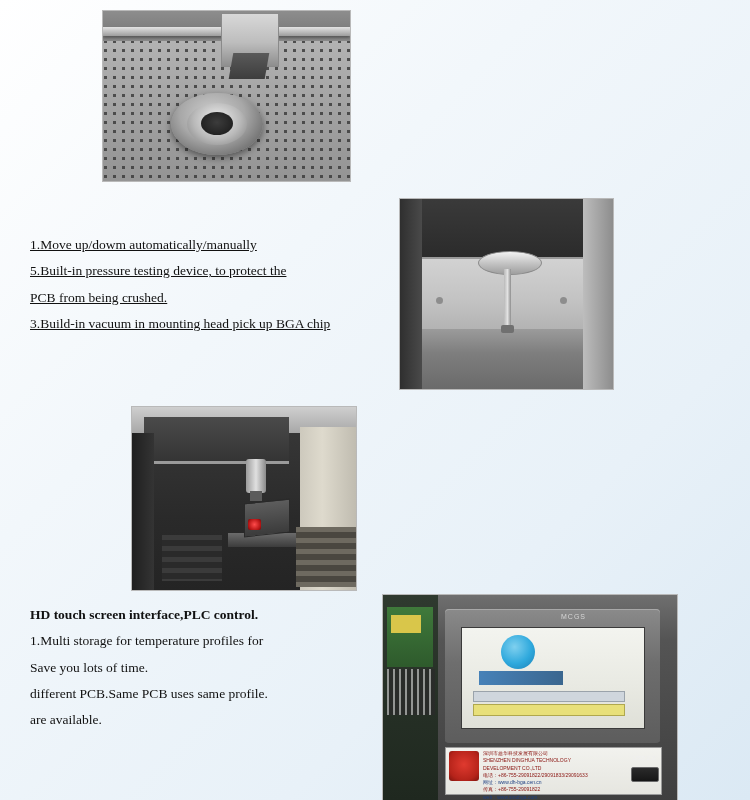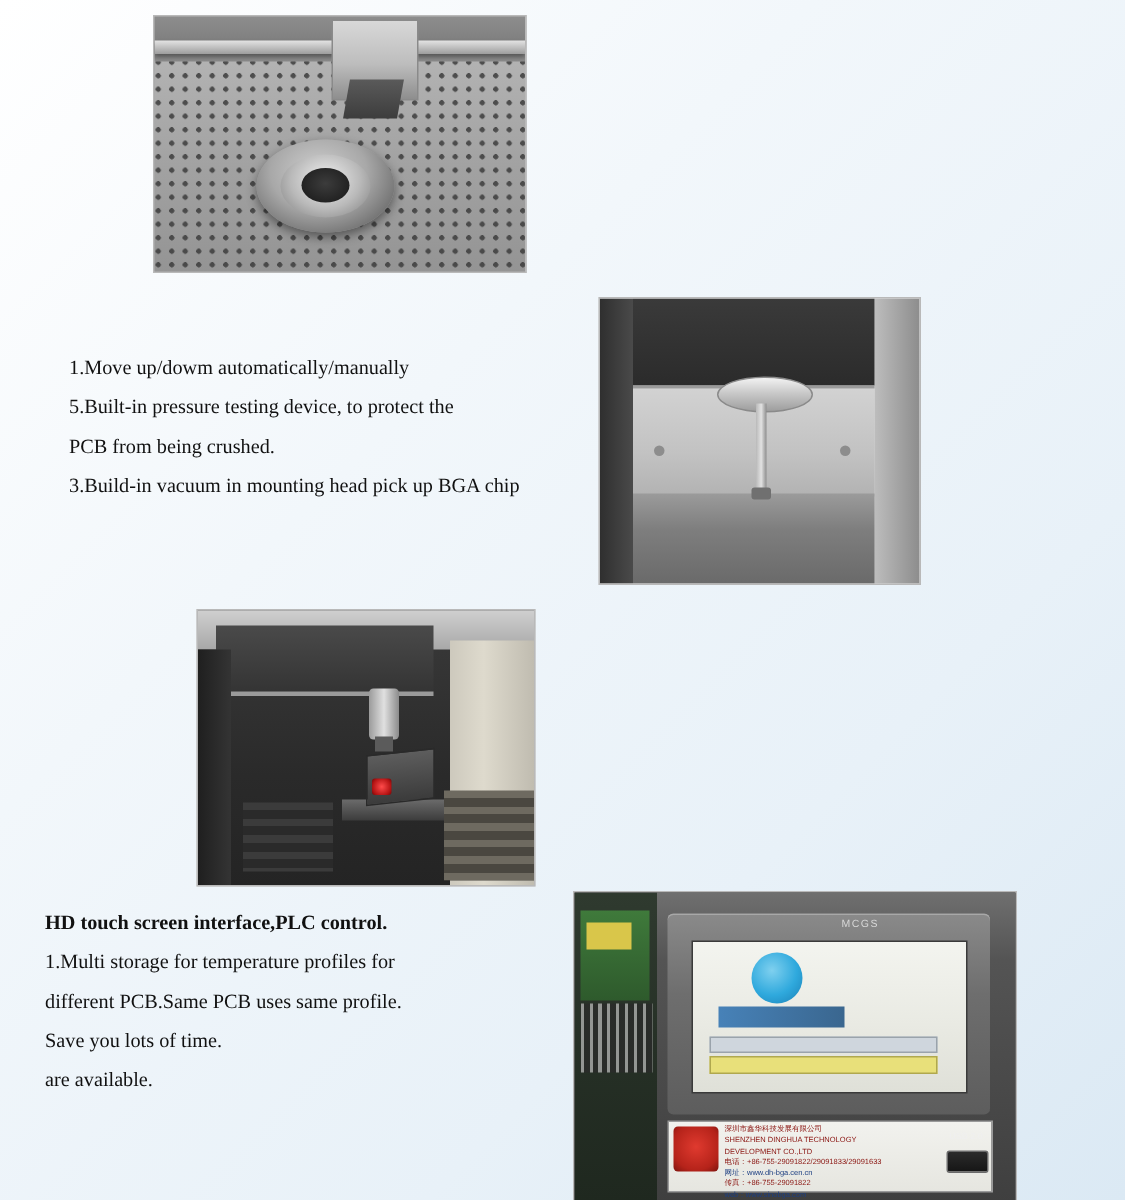--- a/index.html
+++ b/index.html
@@ -292,21 +292,21 @@
     position: absolute; right: 18px; top: 172px; width: 26px; height: 13px;
     background: linear-gradient(180deg, #2b2b2b, #161616);
     border: 1px solid #6b6b6b;
     border-radius: 2px;
   }
 
   
   #txt-mesh { left: 390px; top: 70px; width: 340px; }
   #txt-mesh .heading { margin-bottom: 4px; }
 
-  #txt-features { left: 46px; top: 232px; width: 360px; }
+  #txt-features { left: 30px; top: 232px; width: 360px; text-decoration: underline; }
   #txt-laser { left: 390px; top: 462px; width: 320px; }
   #txt-hd { left: 30px; top: 602px; width: 360px; }
 </style>
 </head>
 <body>
 
 <div class="page">
 
   <div class="photo" id="photo-mesh">
     <div class="plate"></div>
@@ -353,22 +353,22 @@
     <div class="pcb"></div>
     <div class="lasercam"></div>
     <div class="laserdot"></div>
     <div class="slats"></div>
   </div>
 
 
   <div class="textblock" id="txt-hd">
     <div class="line heading">HD touch screen interface,PLC control.</div>
     <div class="line">1.Multi storage for temperature profiles for</div>
+    <div class="line">Save you lots of time.</div>
     <div class="line">different PCB.Same PCB uses same profile.</div>
-    <div class="line">Save you lots of time.</div>
     <div class="line">are available.</div>
   </div>
 
   <div class="photo" id="photo-screen">
     <div class="body"></div>
     <div class="leftpanel"></div>
     <div class="greenboard"></div>
     <div class="yellowtag"></div>
     <div class="wires"></div>
     <div class="bezel"></div>

